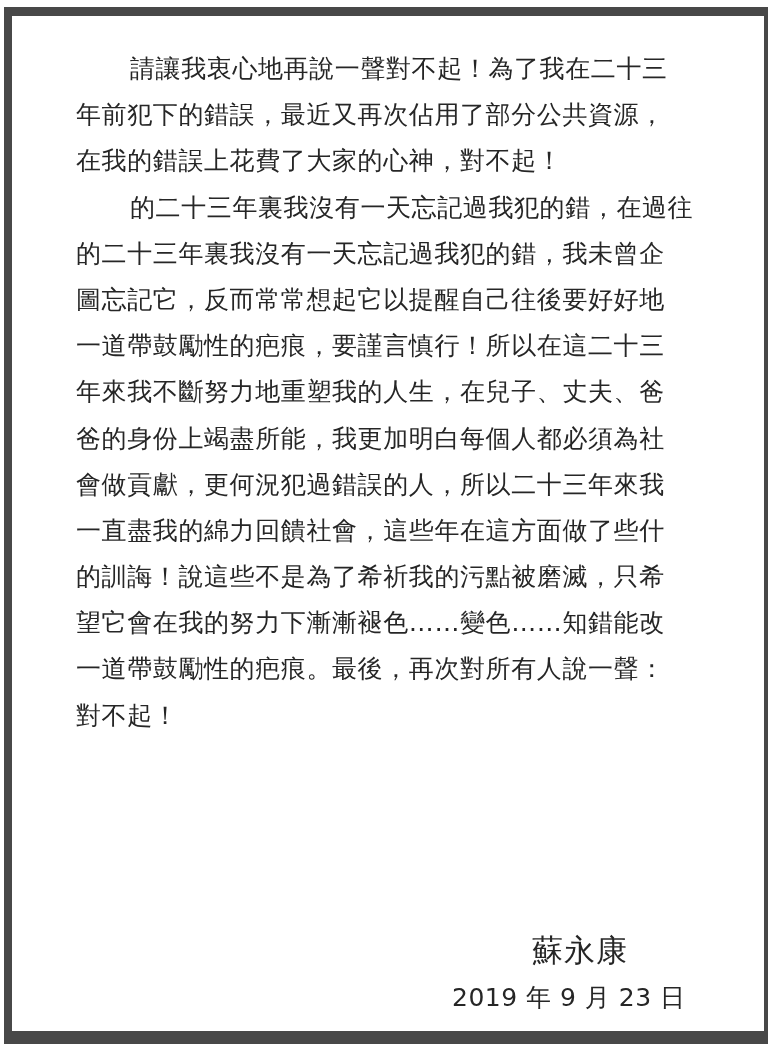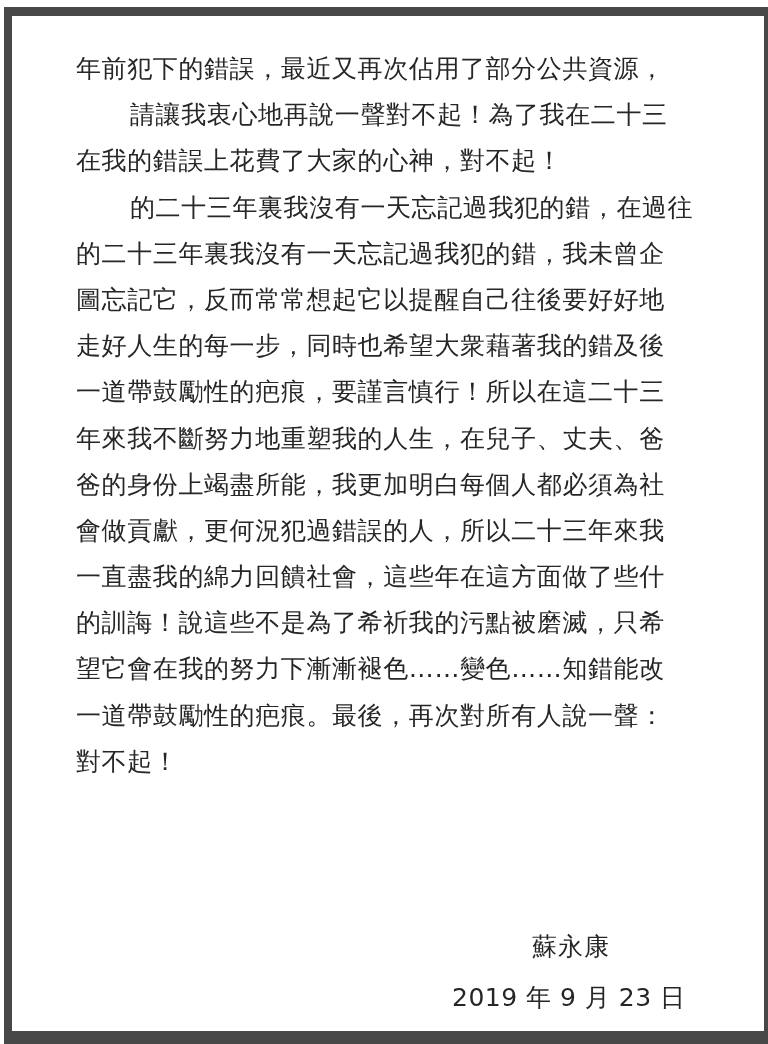--- a/index.html
+++ b/index.html
@@ -18,46 +18,45 @@
   .frame-right { position:absolute; left:764px; top:7px; width:4px; height:1037px; background:#484848; }
   .frame-bottom { position:absolute; left:4px; top:1031px; width:764px; height:13px; background:#484848; }
   .letter {
     position: absolute; left: 76px; top: 46px; width: 620px;
     color: #262626; font-size: 25px; line-height: 46.2px; letter-spacing: 0.6px;
   }
   .line { white-space: nowrap; height: 46.2px; }
   .indent { padding-left: 54px; }
   .signature {
     position: absolute; left: 532px; top: 930px; color: #262626;
-    font-size: 25px; letter-spacing: 1px; text-align: center;
+    font-size: 31px; letter-spacing: 1px; text-align: center;
   }
   .date {
     position: absolute; left: 452px; top: 981px; color: #262626;
     font-size: 25px; letter-spacing: 0.5px; white-space: nowrap;
   }
 </style>
 </head>
 <body>
 
 <div class="frame"></div>
 <div class="frame-right"></div>
 <div class="frame-bottom"></div>
 <div class="sheet"></div>
 
 <div class="letter">
   <div>
+    <div class="line indent">請讓我衷心地再說一聲對不起！為了我在二十三</div>
     <div class="line">年前犯下的錯誤，最近又再次佔用了部分公共資源，</div>
-    <div class="line indent">請讓我衷心地再說一聲對不起！為了我在二十三</div>
     <div class="line">在我的錯誤上花費了大家的心神，對不起！</div>
   </div>
   <div>
     <div class="line indent">的二十三年裏我沒有一天忘記過我犯的錯，在過往</div>
     <div class="line">的二十三年裏我沒有一天忘記過我犯的錯，我未曾企</div>
     <div class="line">圖忘記它，反而常常想起它以提醒自己往後要好好地</div>
-    <div class="line">走好人生的每一步，同時也希望大衆藉著我的錯及後</div>
     <div class="line">一道帶鼓勵性的疤痕，要謹言慎行！所以在這二十三</div>
     <div class="line">年來我不斷努力地重塑我的人生，在兒子、丈夫、爸</div>
     <div class="line">爸的身份上竭盡所能，我更加明白每個人都必須為社</div>
     <div class="line">會做貢獻，更何況犯過錯誤的人，所以二十三年來我</div>
     <div class="line">一直盡我的綿力回饋社會，這些年在這方面做了些什</div>
     <div class="line">的訓誨！說這些不是為了希祈我的污點被磨滅，只希</div>
     <div class="line">望它會在我的努力下漸漸褪色……變色……知錯能改</div>
     <div class="line">一道帶鼓勵性的疤痕。最後，再次對所有人說一聲：</div>
     <div class="line">對不起！</div>
   </div>

